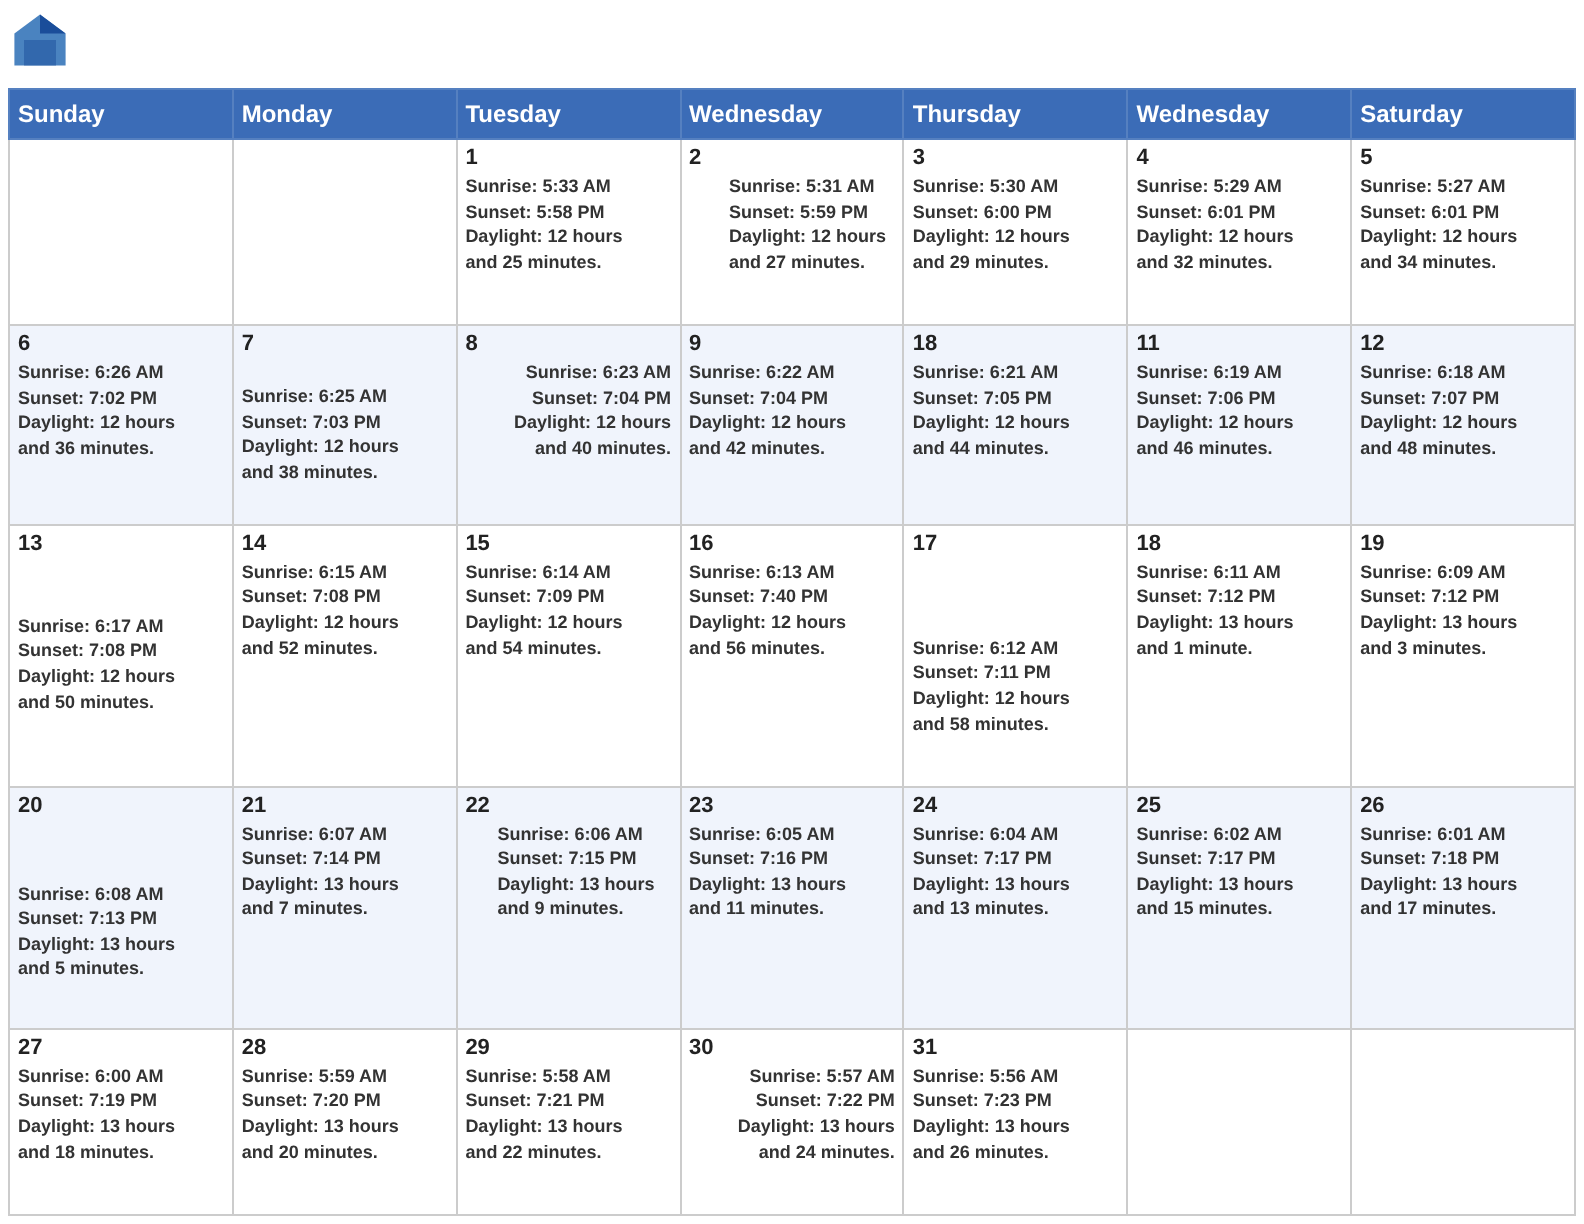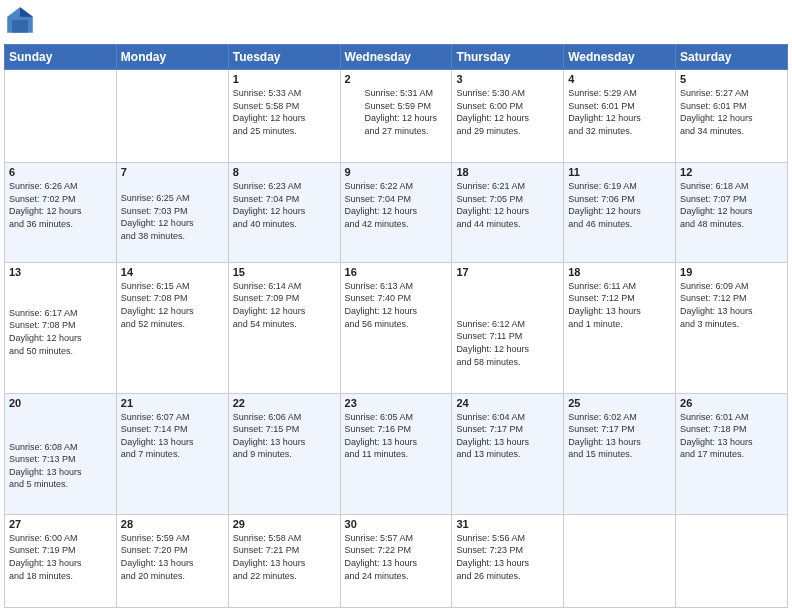--- a/index.html
+++ b/index.html
@@ -78,20 +78,21 @@
       font-size: 11px;
       font-weight: bold;
       color: #222;
       display: block;
       margin-bottom: 2px;
     }
     .day-info {
       font-size: 9px;
       color: #333;
       line-height: 1.4;
+      font-weight: bold;
     }
     .even-row td {
       background-color: #f0f4fc;
     }
     .odd-row td {
       background-color: #fff;
     }
     .empty-cell {
       background-color: #fff !important;
     }
@@ -180,21 +181,21 @@
           </td>
           <td>
             <span class="day-number">7</span>
             <div class="day-info" style="white-space: pre-line; margin-top: 14px;">Sunrise: 6:25 AM
 Sunset: 7:03 PM
 Daylight: 12 hours
 and 38 minutes.</div>
           </td>
           <td>
             <span class="day-number">8</span>
-            <div class="day-info" style="white-space: pre-line;">Sunrise: 6:23 AM
+            <div class="day-info" style="white-space: pre-line; text-align: right;">Sunrise: 6:23 AM
 Sunset: 7:04 PM
 Daylight: 12 hours
 and 40 minutes.</div>
           </td>
           <td>
             <span class="day-number">9</span>
             <div class="day-info" style="white-space: pre-line;">Sunrise: 6:22 AM
 Sunset: 7:04 PM
 Daylight: 12 hours
 and 42 minutes.</div>
@@ -282,21 +283,21 @@
           </td>
           <td>
             <span class="day-number">21</span>
             <div class="day-info" style="white-space: pre-line;">Sunrise: 6:07 AM
 Sunset: 7:14 PM
 Daylight: 13 hours
 and 7 minutes.</div>
           </td>
           <td>
             <span class="day-number">22</span>
-            <div class="day-info" style="white-space: pre-line;">Sunrise: 6:06 AM
+            <div class="day-info" style="white-space: pre-line; margin-left: 16px;">Sunrise: 6:06 AM
 Sunset: 7:15 PM
 Daylight: 13 hours
 and 9 minutes.</div>
           </td>
           <td>
             <span class="day-number">23</span>
             <div class="day-info" style="white-space: pre-line;">Sunrise: 6:05 AM
 Sunset: 7:16 PM
 Daylight: 13 hours
 and 11 minutes.</div>
@@ -340,21 +341,21 @@
           </td>
           <td>
             <span class="day-number">29</span>
             <div class="day-info" style="white-space: pre-line;">Sunrise: 5:58 AM
 Sunset: 7:21 PM
 Daylight: 13 hours
 and 22 minutes.</div>
           </td>
           <td>
             <span class="day-number">30</span>
-            <div class="day-info" style="white-space: pre-line;">Sunrise: 5:57 AM
+            <div class="day-info" style="white-space: pre-line; text-align: right;">Sunrise: 5:57 AM
 Sunset: 7:22 PM
 Daylight: 13 hours
 and 24 minutes.</div>
           </td>
           <td>
             <span class="day-number">31</span>
             <div class="day-info" style="white-space: pre-line;">Sunrise: 5:56 AM
 Sunset: 7:23 PM
 Daylight: 13 hours
 and 26 minutes.</div>

